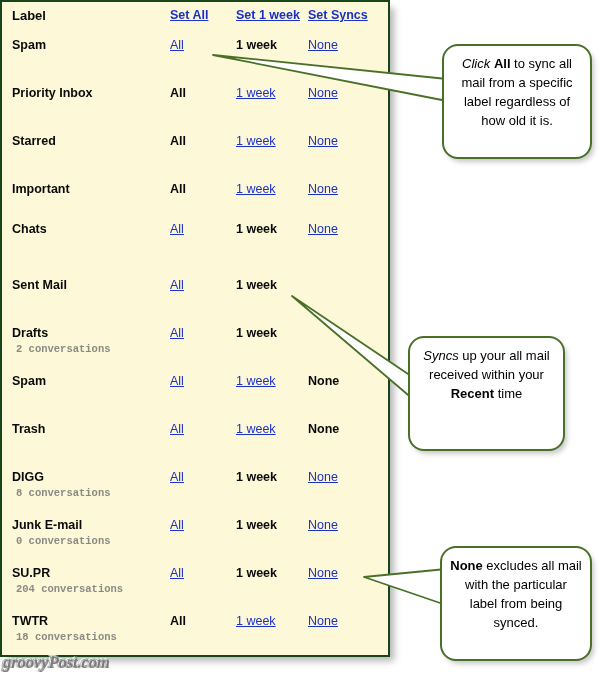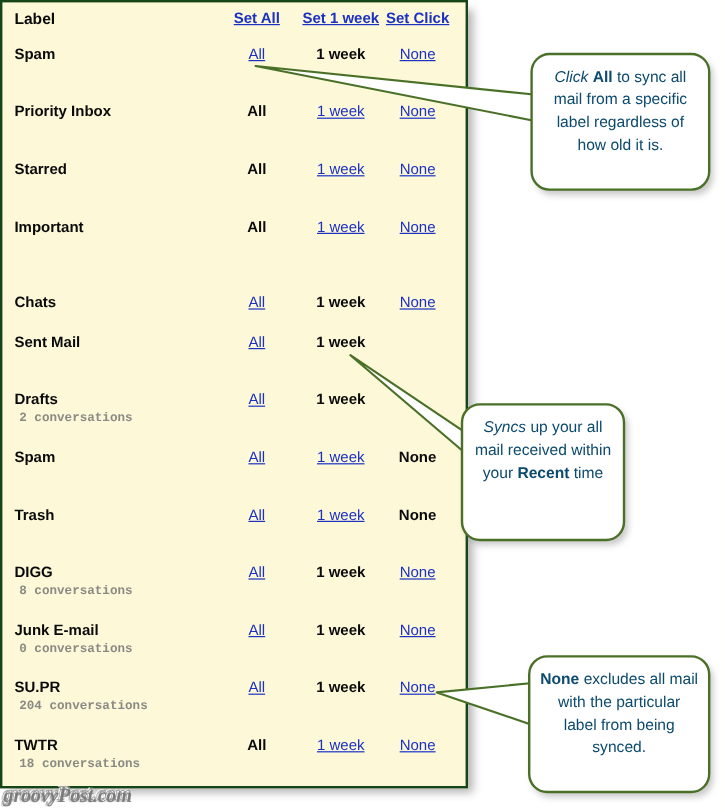--- a/index.html
+++ b/index.html
@@ -61,21 +61,21 @@
     color: #8a8a84;
     white-space: nowrap;
     font-family: Liberation Mono, monospace;
   }
 
   .opt {
     position: absolute;
     top: 0;
     font-size: 12.5px;
     white-space: nowrap;
-    text-align: center;
+    text-align: left;
   }
   .opt.c-all   { left: 168px; width: 88px; }
   .opt.c-week  { left: 234px; width: 96px; }
   .opt.c-none  { left: 306px; width: 80px; }
 
   .opt a {
     color: #1b31c4;
     text-decoration: underline;
     cursor: pointer;
   }
@@ -114,50 +114,50 @@
   
   .callout {
     position: absolute;
     box-sizing: border-box;
     background: #ffffff;
     border: 2px solid #4a7028;
     border-radius: 16px;
     box-shadow: 3px 4px 5px -1px rgba(120,120,120,0.40);
     text-align: center;
     font-size: 13px;
-    color: #0c4a6e;
+    color: #000000;
     line-height: 19px;
     padding: 8px 8px;
   }
   .callout i { font-style: italic; }
   .callout b { font-weight: bold; }
 
   #callout-1 { left: 442px; top: 44px;  width: 150px; height: 115px; }
-  #callout-2 { left: 384px; top: 336px; width: 137px; height: 115px; }
+  #callout-2 { left: 408px; top: 336px; width: 157px; height: 115px; }
   #callout-3 { left: 440px; top: 546px; width: 152px; height: 115px; }
 
   
   #arrows {
     position: absolute;
     left: 0; top: 0;
     width: 604px; height: 677px;
     pointer-events: none;
   }
 </style>
 </head>
 <body>
 
 <div id="panel">
   <div id="table">
 
     <div class="row header" style="top:6px;">
       <span class="cell-label">Label</span>
       <span class="opt c-all"><a>Set All</a></span>
       <span class="opt c-week"><a>Set 1 week</a></span>
-      <span class="opt c-none"><a>Set Click</a></span>
+      <span class="opt c-none"><a>Set Syncs</a></span>
     </div>
 
     <div id="rows-host">
         <div class="row" style="top: 36px;">
           <span class="cell-label">Spam</span>
           <span class="opt c-all"><a>All</a></span>
           <span class="opt c-week"><span class="sel">1 week</span></span>
           <span class="opt c-none"><a>None</a></span>
         </div>
         <div class="row" style="top: 84px;">
@@ -171,21 +171,21 @@
           <span class="opt c-all"><span class="sel">All</span></span>
           <span class="opt c-week"><a>1 week</a></span>
           <span class="opt c-none"><a>None</a></span>
         </div>
         <div class="row" style="top: 180px;">
           <span class="cell-label">Important</span>
           <span class="opt c-all"><span class="sel">All</span></span>
           <span class="opt c-week"><a>1 week</a></span>
           <span class="opt c-none"><a>None</a></span>
         </div>
-        <div class="row" style="top: 243px; padding-left: 10px;">
+        <div class="row" style="top: 220px; padding-left: 10px;">
           <span class="cell-label">Chats</span>
           <span class="opt c-all"><a>All</a></span>
           <span class="opt c-week"><span class="sel">1 week</span></span>
           <span class="opt c-none"><a>None</a></span>
         </div>
         <div class="row" style="top: 276px;">
           <span class="cell-label">Sent Mail</span>
           <span class="opt c-all"><a>All</a></span>
           <span class="opt c-week"><span class="sel">1 week</span></span>
         </div>

